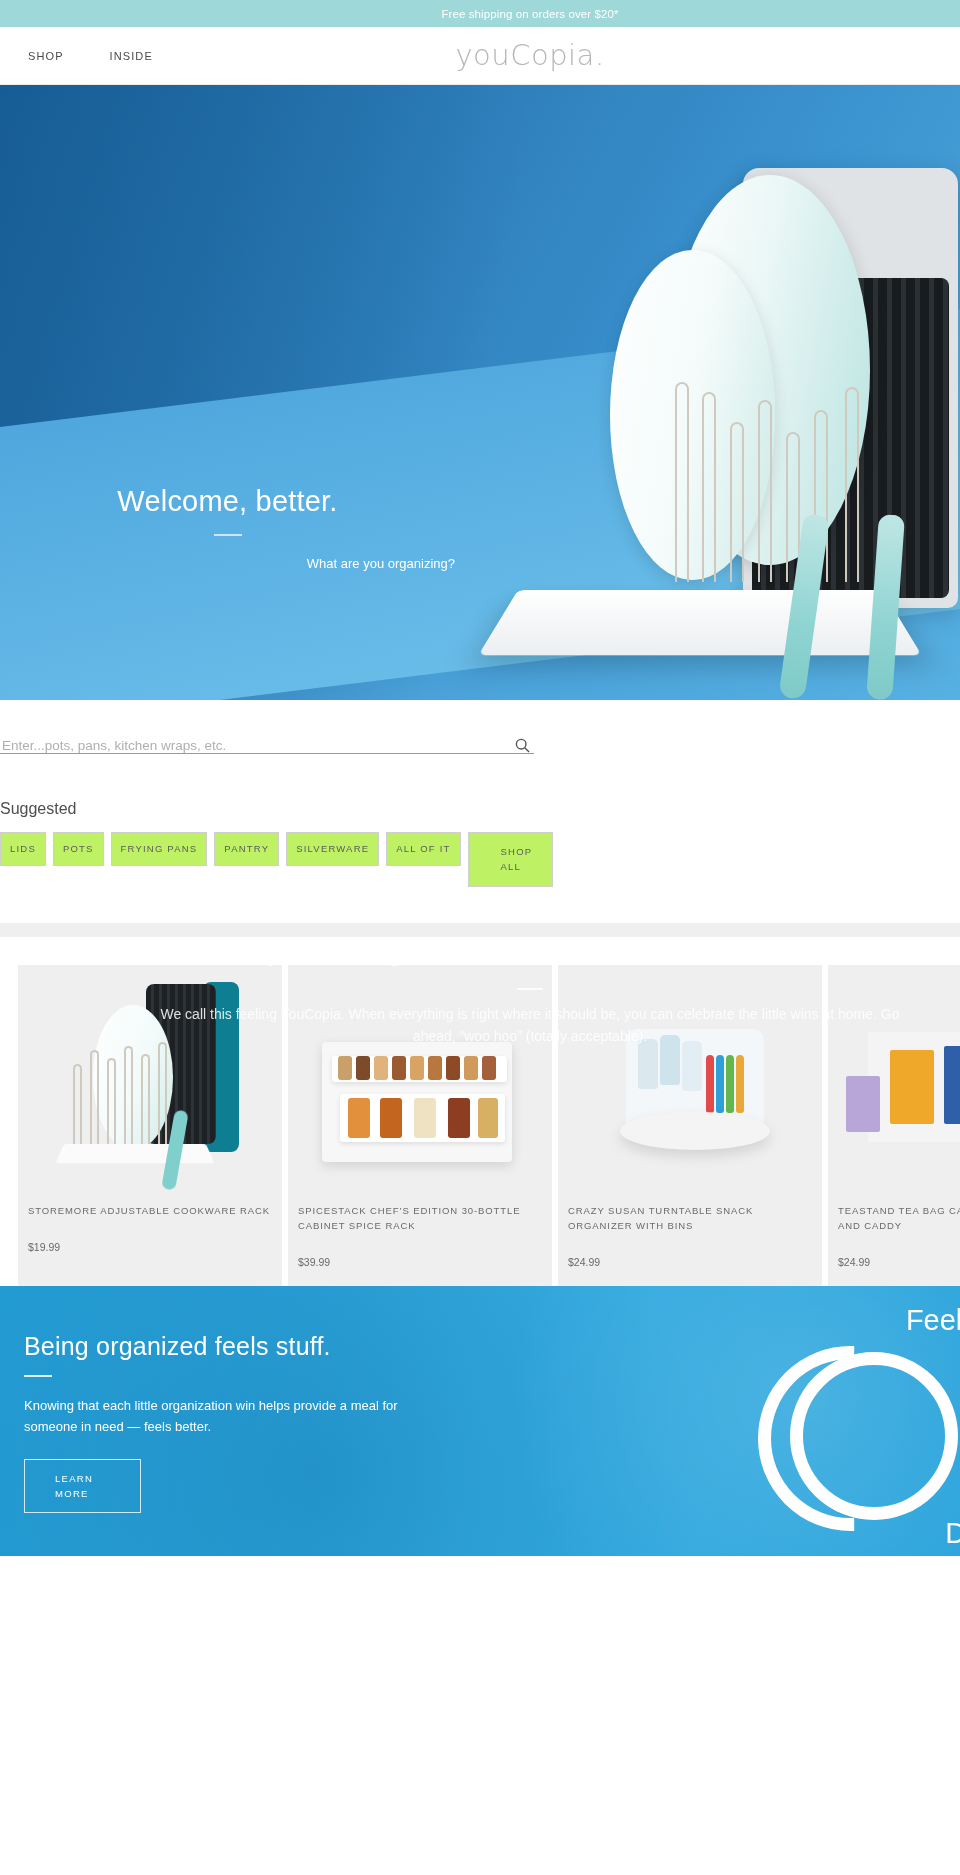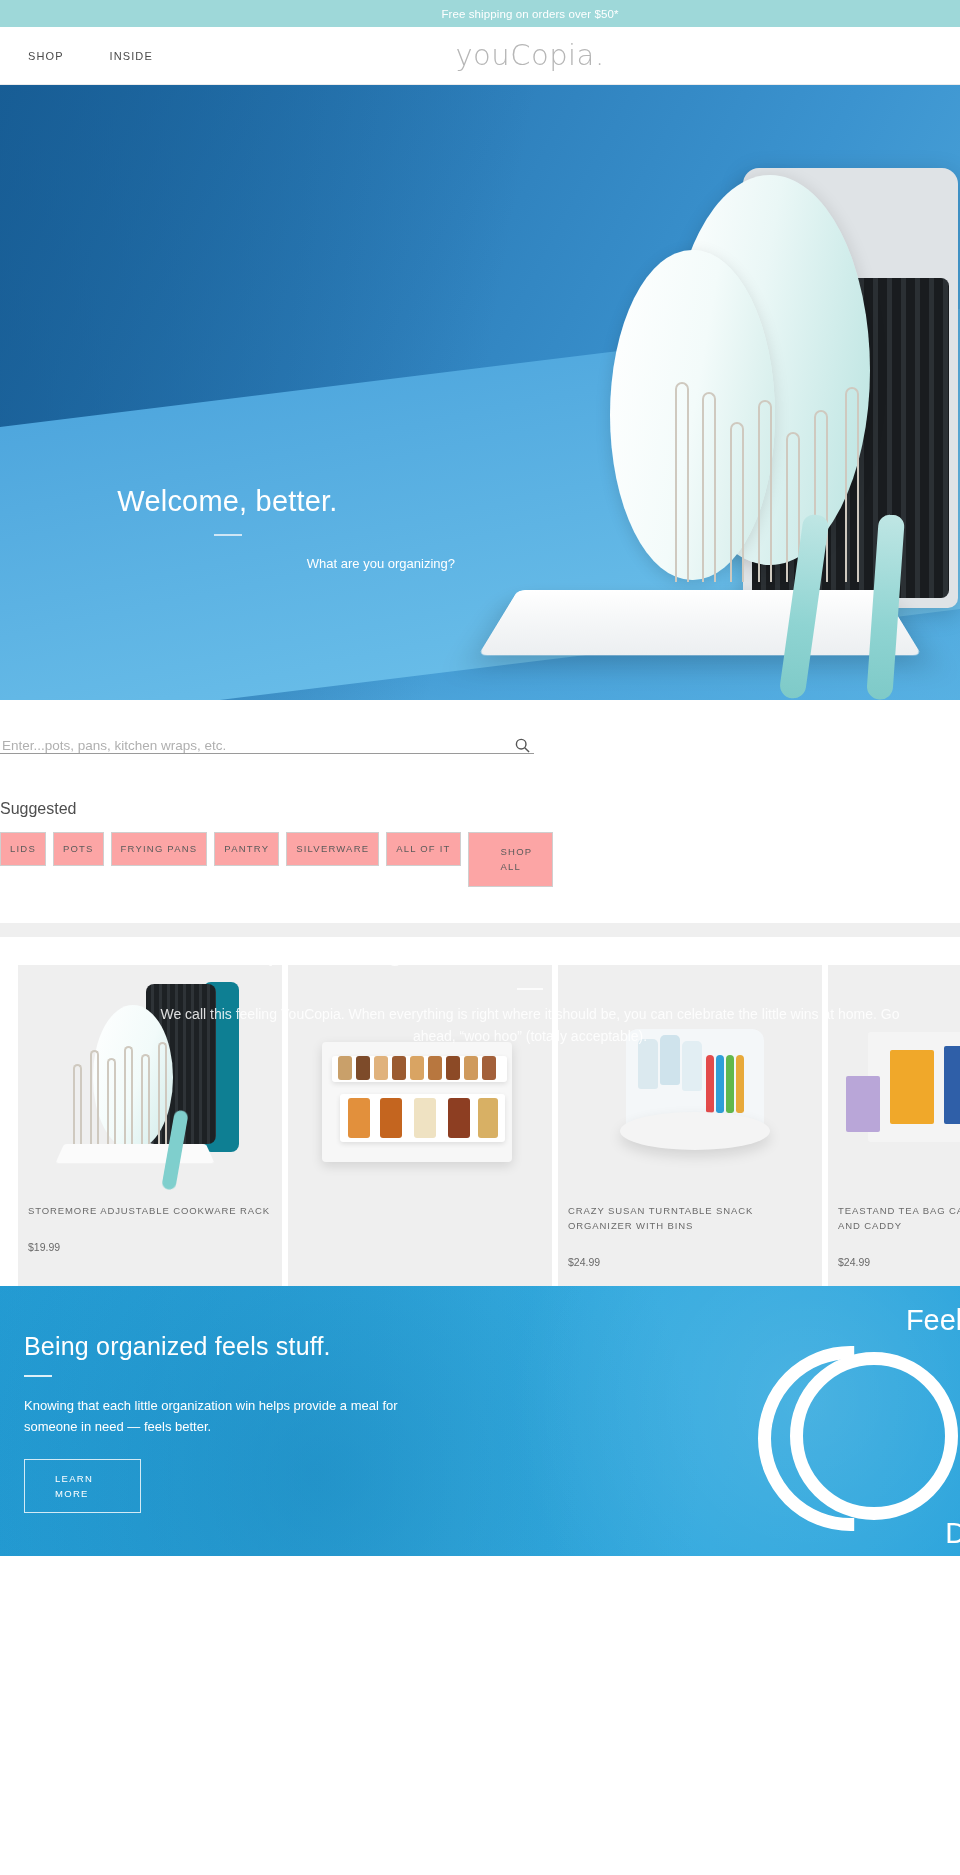--- a/index.html
+++ b/index.html
@@ -180,21 +180,21 @@
   }
   .suggested-label {
     margin-top: 46px;
     font-size: 16px;
     color: #4e4e4e;
     font-weight: 400;
   }
   .tags { display: flex; align-items: flex-start; gap: 7px; margin-top: 14px; }
   .tag {
     border: 1px solid #cfcfcf;
-    background: #fca5a5;
+    background: #bef264;
     color: #5b5b5b;
     font-size: 9.5px;
     letter-spacing: 1.2px;
     padding: 9px 9px;
     text-transform: uppercase;
     cursor: pointer;
     white-space: nowrap;
     font-family: "Liberation Sans", sans-serif;
     line-height: 1.5;
   }
@@ -315,21 +315,21 @@
     position:absolute; left: 68px; top: 42px;
     width: 185px; height: 185px; border-radius: 50%;
     border: 13px solid #fff;
     clip-path: polygon(0 0, 52% 0, 52% 100%, 0 100%);
   }
 </style>
 </head>
 <body>
 
 <div class="announce">
-  <span>Free shipping on orders over $50*</span>
+  <span>Free shipping on orders over $20*</span>
 
 </div>
 
 <div class="header">
   <div class="nav-left">
     <a class="nav-link" href="#">SHOP</a>
     <a class="nav-link" href="#">INSIDE</a>
   </div>
   <div class="logo-wrap">
     <span class="logo">youCopia.</span>
@@ -436,20 +436,24 @@
           <div class="p2-jar" style="left:150px;background:#a3603a;"></div>
         </div>
         <div class="pm p2-shelf" style="bottom:48px;left:52px;width:165px;height:48px;">
           <div class="p2-jar" style="left:8px;bottom:4px;height:40px;width:22px;background:#e2903c;"></div>
           <div class="p2-jar" style="left:40px;bottom:4px;height:40px;width:22px;background:#c4651f;"></div>
           <div class="p2-jar" style="left:74px;bottom:4px;height:40px;width:22px;background:#efe2c2;"></div>
           <div class="p2-jar" style="left:108px;bottom:4px;height:40px;width:22px;background:#8d3e22;"></div>
           <div class="p2-jar" style="left:138px;bottom:4px;height:40px;width:20px;background:#d8b064;"></div>
         </div>
       </div>
+      <div class="card-meta">
+        <div class="card-title">SPICESTACK CHEF’S EDITION 30-BOTTLE CABINET SPICE RACK</div>
+        <div class="card-price">$39.99</div>
+      </div>
     </div>
 
     <div class="card">
       <div class="card-img">
         <div class="pm p3-drum">
           <div class="p3-pouch" style="left:12px;top:10px;background:#dbe9ef;"></div>
           <div class="p3-pouch" style="left:34px;top:6px;background:#cfe3ec;"></div>
           <div class="p3-pouch" style="left:56px;top:12px;background:#e2eef3;"></div>
           <div class="p3-pouch" style="left:80px;top:26px;width:8px;height:58px;background:#e34b4b;"></div>
           <div class="p3-pouch" style="left:90px;top:26px;width:8px;height:58px;background:#2f9fd8;"></div>

